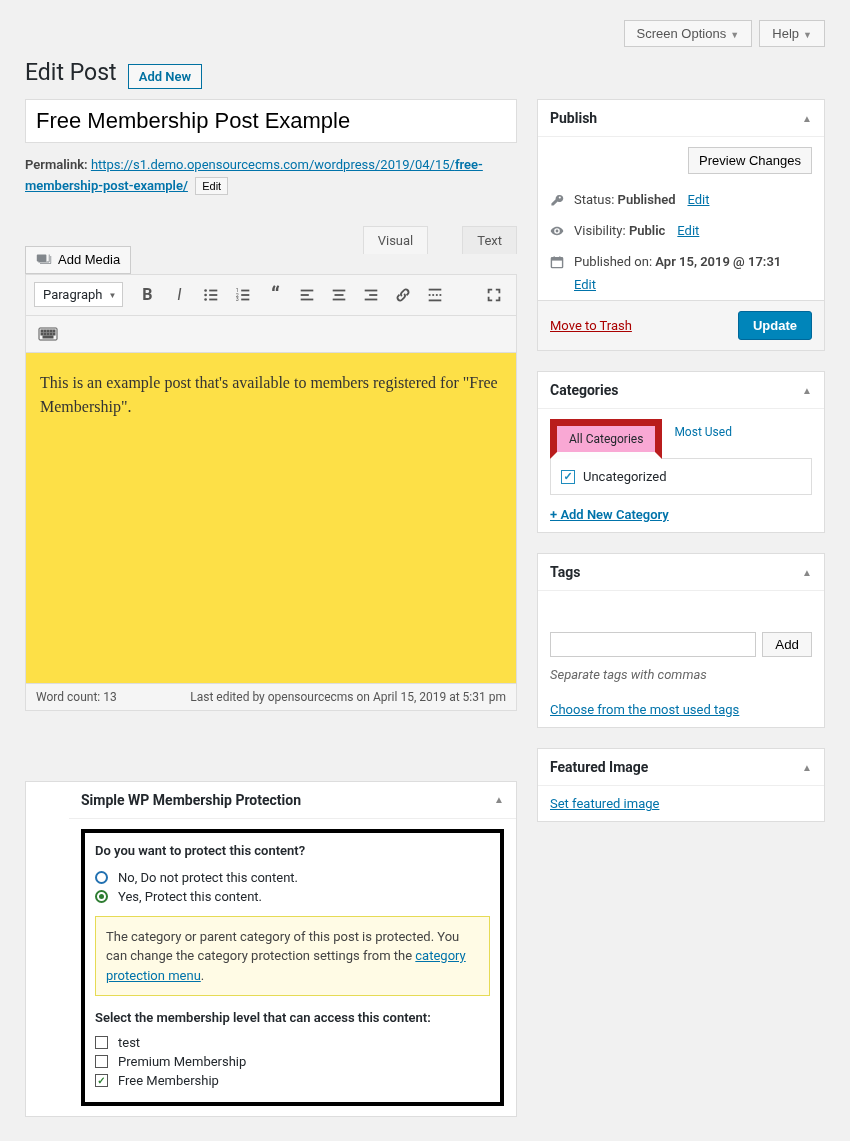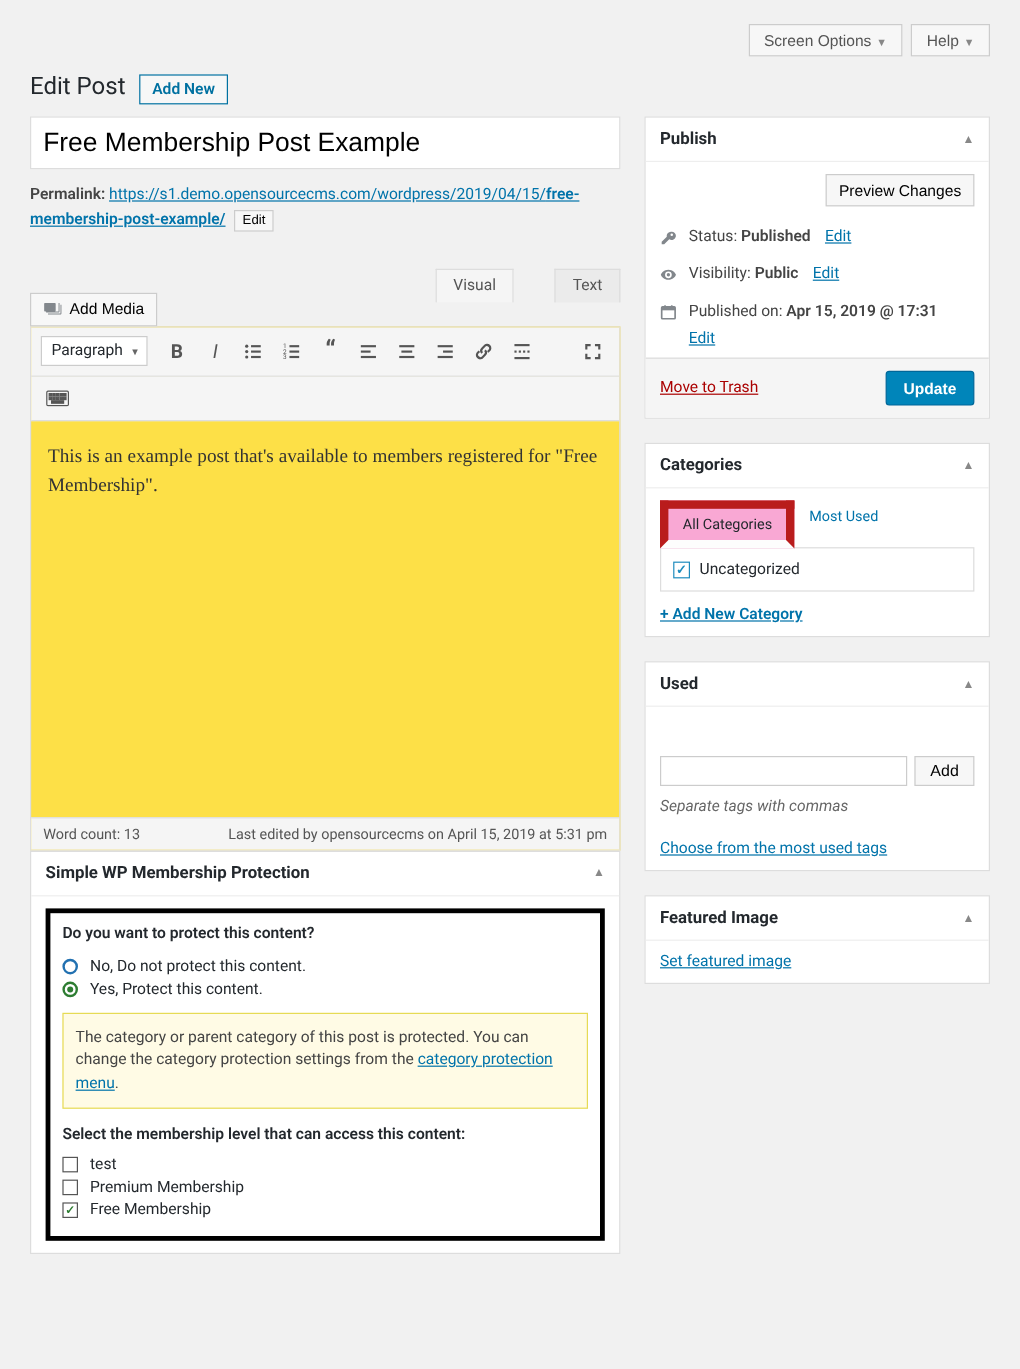--- a/index.html
+++ b/index.html
@@ -1,20 +1,20 @@
 <!DOCTYPE html>
 <html><head>
 <meta charset="utf-8">
 <style>
 * { box-sizing: border-box; margin: 0; padding: 0; }
 body { font-family: -apple-system, BlinkMacSystemFont, "Segoe UI", Roboto, sans-serif; font-size: 13px; background: #f1f1f1; color: #23282d; padding: 20px 25px; }
 .top-actions { text-align: right; margin-bottom: 10px; }
 .top-btn { background: #f7f7f7; border: 1px solid #ccc; padding: 5px 12px; font-size: 13px; color: #555; cursor: pointer; margin-left: 4px; }
 .top-btn .tri { font-size: 9px; margin-left: 4px; color: #888; }
-.page-title { font-size: 20px; font-weight: 400; display: inline-block; margin-right: 8px; padding: 2px 0; }
+.page-title { font-size: 23px; font-weight: 400; display: inline-block; margin-right: 8px; padding: 2px 0; }
 .add-new { display: inline-block; border: 1px solid #0071a1; color: #0071a1; background: #f7f7f7; padding: 4px 10px; font-size: 13px; font-weight: 600; cursor: pointer; vertical-align: middle; }
 .layout { display: flex; gap: 20px; margin-top: 10px; }
 .main-col { flex: 1; min-width: 0; }
 .side-col { width: 288px; }
 .title-input { width: 100%; padding: 8px 10px; font-size: 22px; border: 1px solid #ddd; background: #fff; }
 .permalink-row { margin: 12px 0 10px; font-size: 13px; color: #444; line-height: 1.6; }
 .permalink-row b { font-weight: 600; }
 .permalink-row a { color: #0073aa; text-decoration: underline; }
 .small-btn { border: 1px solid #ccc; background: #f7f7f7; font-size: 11px; padding: 2px 6px; cursor: pointer; margin-left: 4px; }
 .media-row { display: flex; justify-content: space-between; align-items: center; margin-bottom: 0; }
@@ -205,21 +205,21 @@
             </svg>
           </div>
       </div>
       <div class="editor-content">This is an example post that's available to members registered for "Free Membership".</div>
       <div class="editor-footer">
         <span><span>Word count:</span> <span>13</span></span>
         <span>Last edited by opensourcecms on April 15, 2019 at 5:31 pm</span>
       </div>
     </div>
 
-    <div class="postbox" style="">
+    <div class="postbox" style="margin-top:70px;padding-left:43px;">
       <div class="postbox-header">
         <h2>Simple WP Membership Protection</h2>
         <span class="collapse-tri">▲</span>
       </div>
       <div class="postbox-inside">
         <div class="swpm-box">
           <div class="swpm-q">Do you want to protect this content?</div>
           <div class="radio-row">
               <span class="radio"></span>
               <span>No, Do not protect this content.</span>
@@ -311,21 +311,21 @@
               <span class="checkbox checked"></span>
               <span>Uncategorized</span>
             </div>
           </div>
         <a class="add-cat-link">+ Add New Category</a>
       </div>
     </div>
 
     <div class="postbox">
       <div class="postbox-header">
-        <h2>Used</h2>
+        <h2>Tags</h2>
         <span class="collapse-tri">▲</span>
       </div>
       <div class="postbox-inside">
         <div class="tag-input-row" style="margin-bottom:6px;">
           <input class="tag-input" style="visibility: hidden;">
           <button class="add-tag-btn" style="visibility:hidden;">&nbsp;</button>
         </div>
         <div class="tag-input-row">
           <input class="tag-input" style="">
           <button class="add-tag-btn">Add</button>

